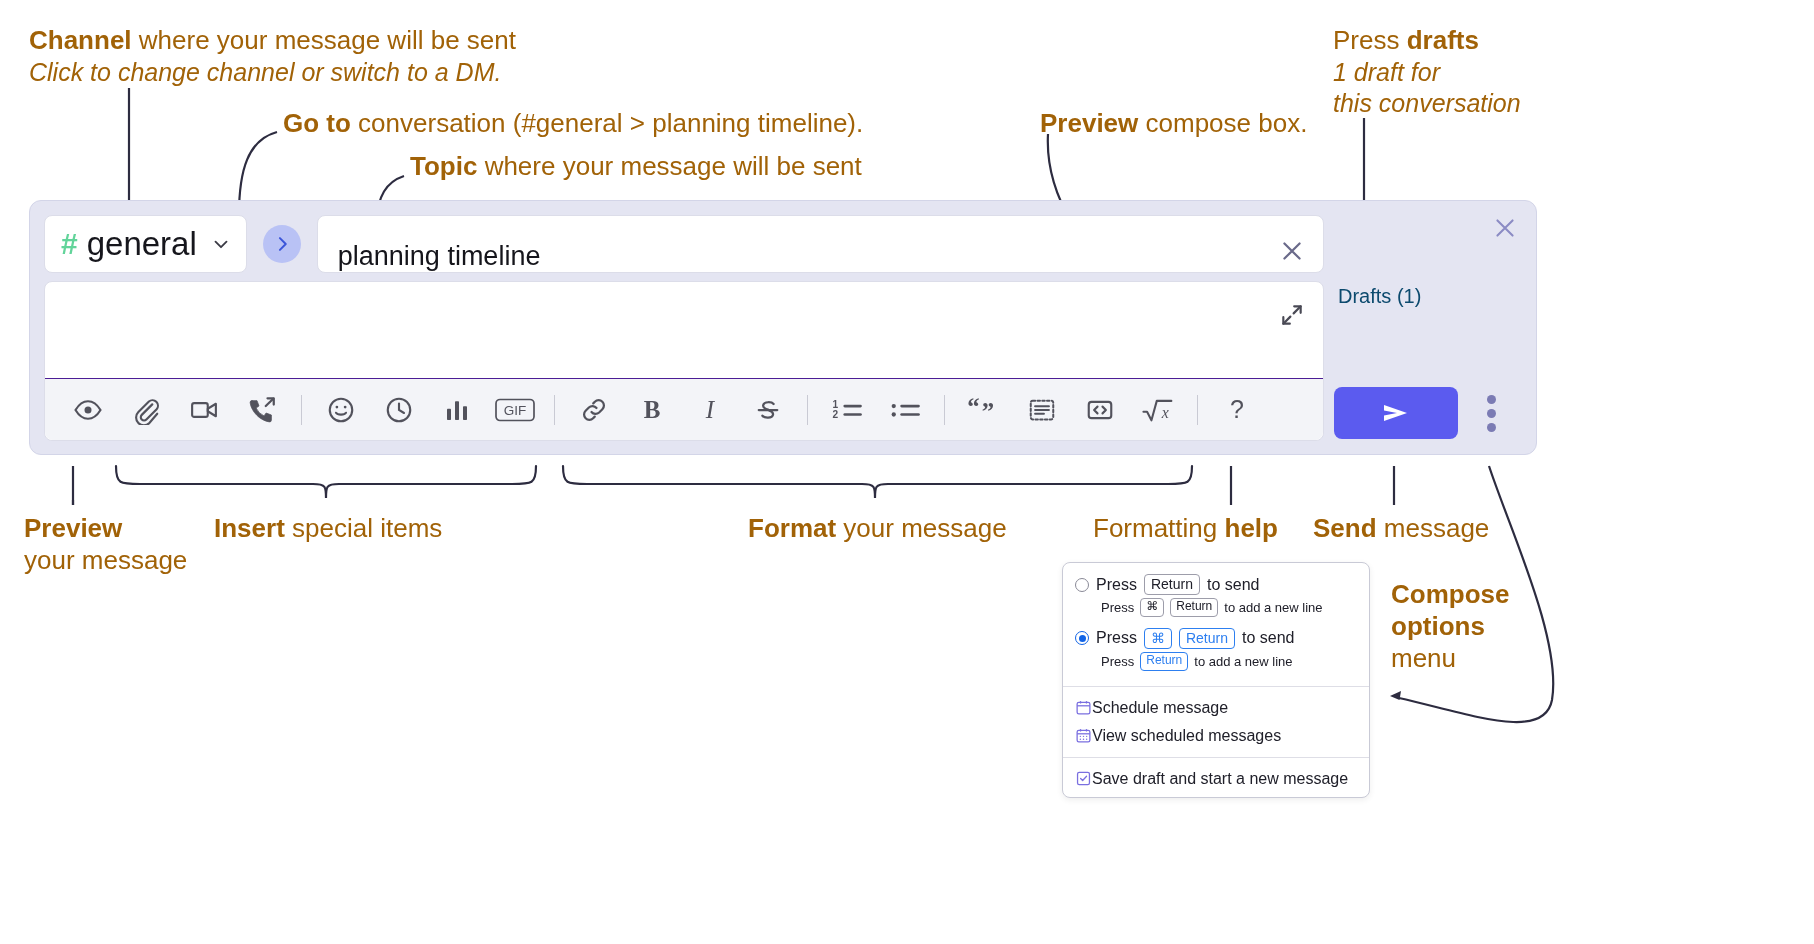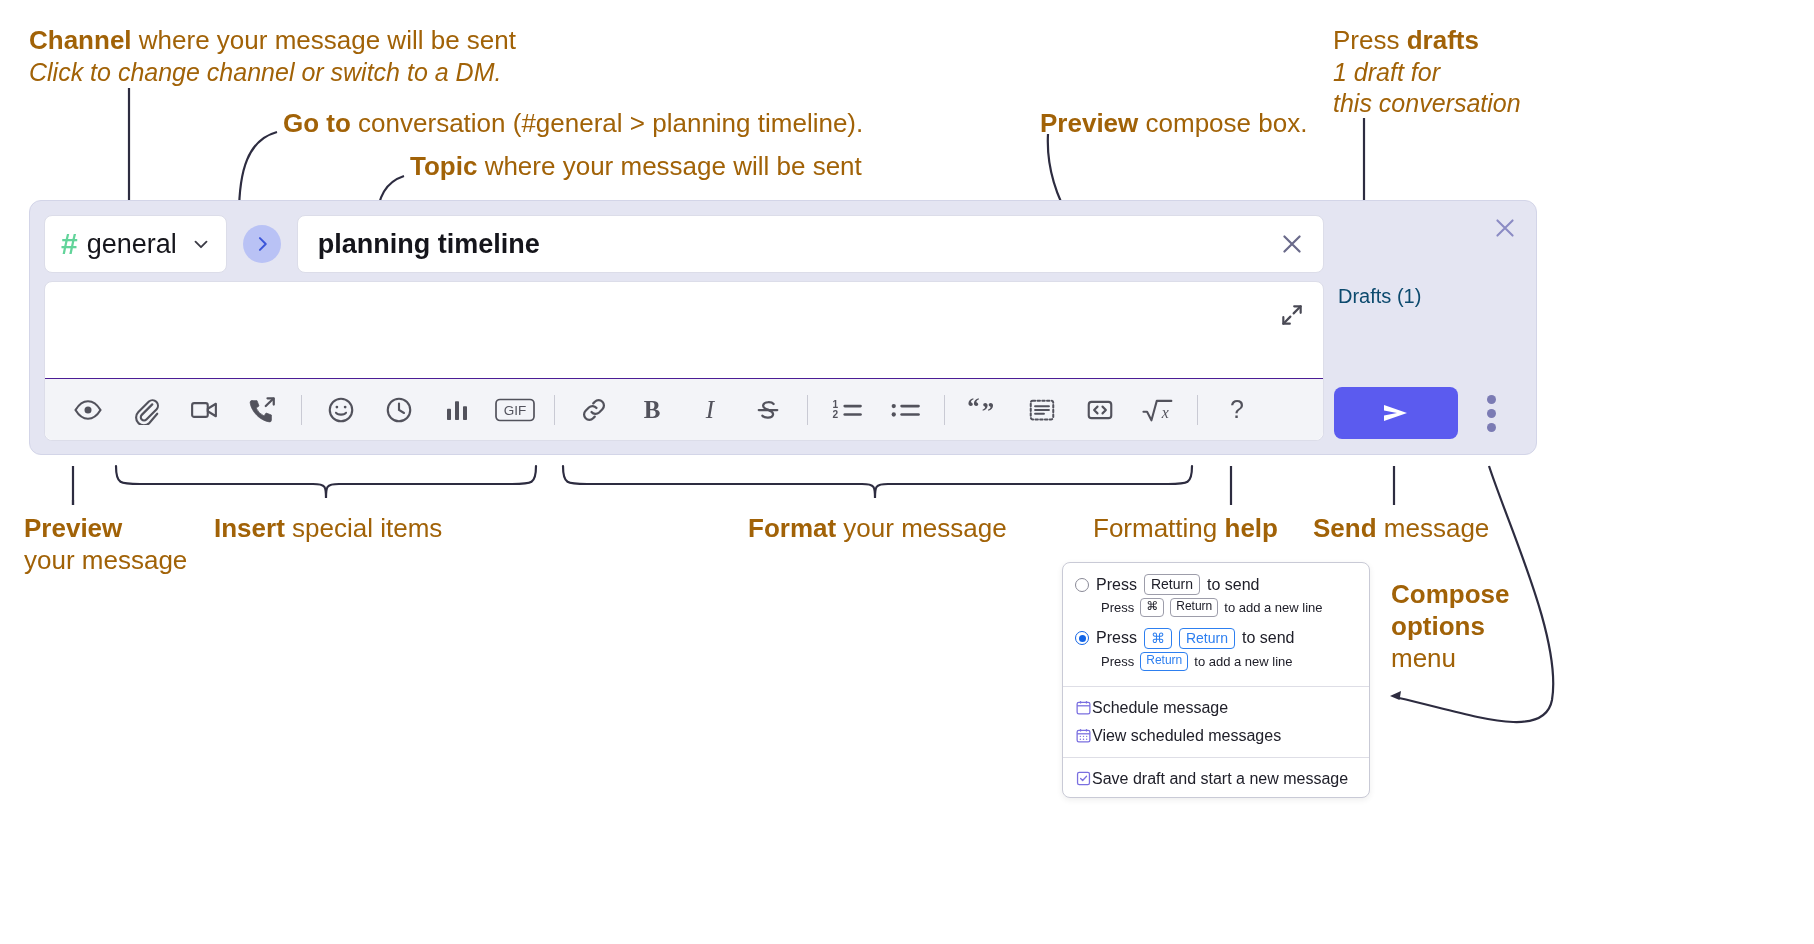--- a/index.html
+++ b/index.html
@@ -39,30 +39,30 @@
   }
 
   
   .row1 { display:flex; align-items:center; height:58px; gap:10px; }
   .channel-pill {
     height:58px; min-width:172px; background:#fff; border:1px solid #dcdde9;
     border-radius:8px; display:flex; align-items:center; gap:9px;
     padding:0 14px 0 16px; cursor:pointer;
   }
   .hash { color:#62d49a; font-size:30px; font-weight:700; line-height:1; }
-  .channel-name { font-size:27px; color:#16161c; }
+  .channel-name { font-size:33px; color:#16161c; }
   .chev-down { margin-left:4px; color:#3a3a45; display:flex; }
   .goto-btn {
     width:38px; height:38px; border-radius:50%; background:#b9c2f5;
     display:flex; align-items:center; justify-content:center; cursor:pointer;
     flex:0 0 auto; margin:0 6px;
   }
   .topic-field {
     flex:1; height:58px; background:#fff; border:1px solid #dcdde9; border-radius:8px;
-    display:flex; align-items:center; padding:0 10px 0 20px;font-weight:bold;
+    display:flex; align-items:flex-end; padding:0 10px 0 20px;
   }
   .topic-value { flex:1; font-size:27px; color:#15151b; }
   .topic-clear { width:42px; height:42px; display:flex; align-items:center; justify-content:center;
     color:#6a6a8a; cursor:pointer; }
 
   
   .msgbox {
     margin-top:8px; height:160px; background:#fff; border:1px solid #dcdde9;
     border-radius:8px; position:relative; display:flex; flex-direction:column;
   }

